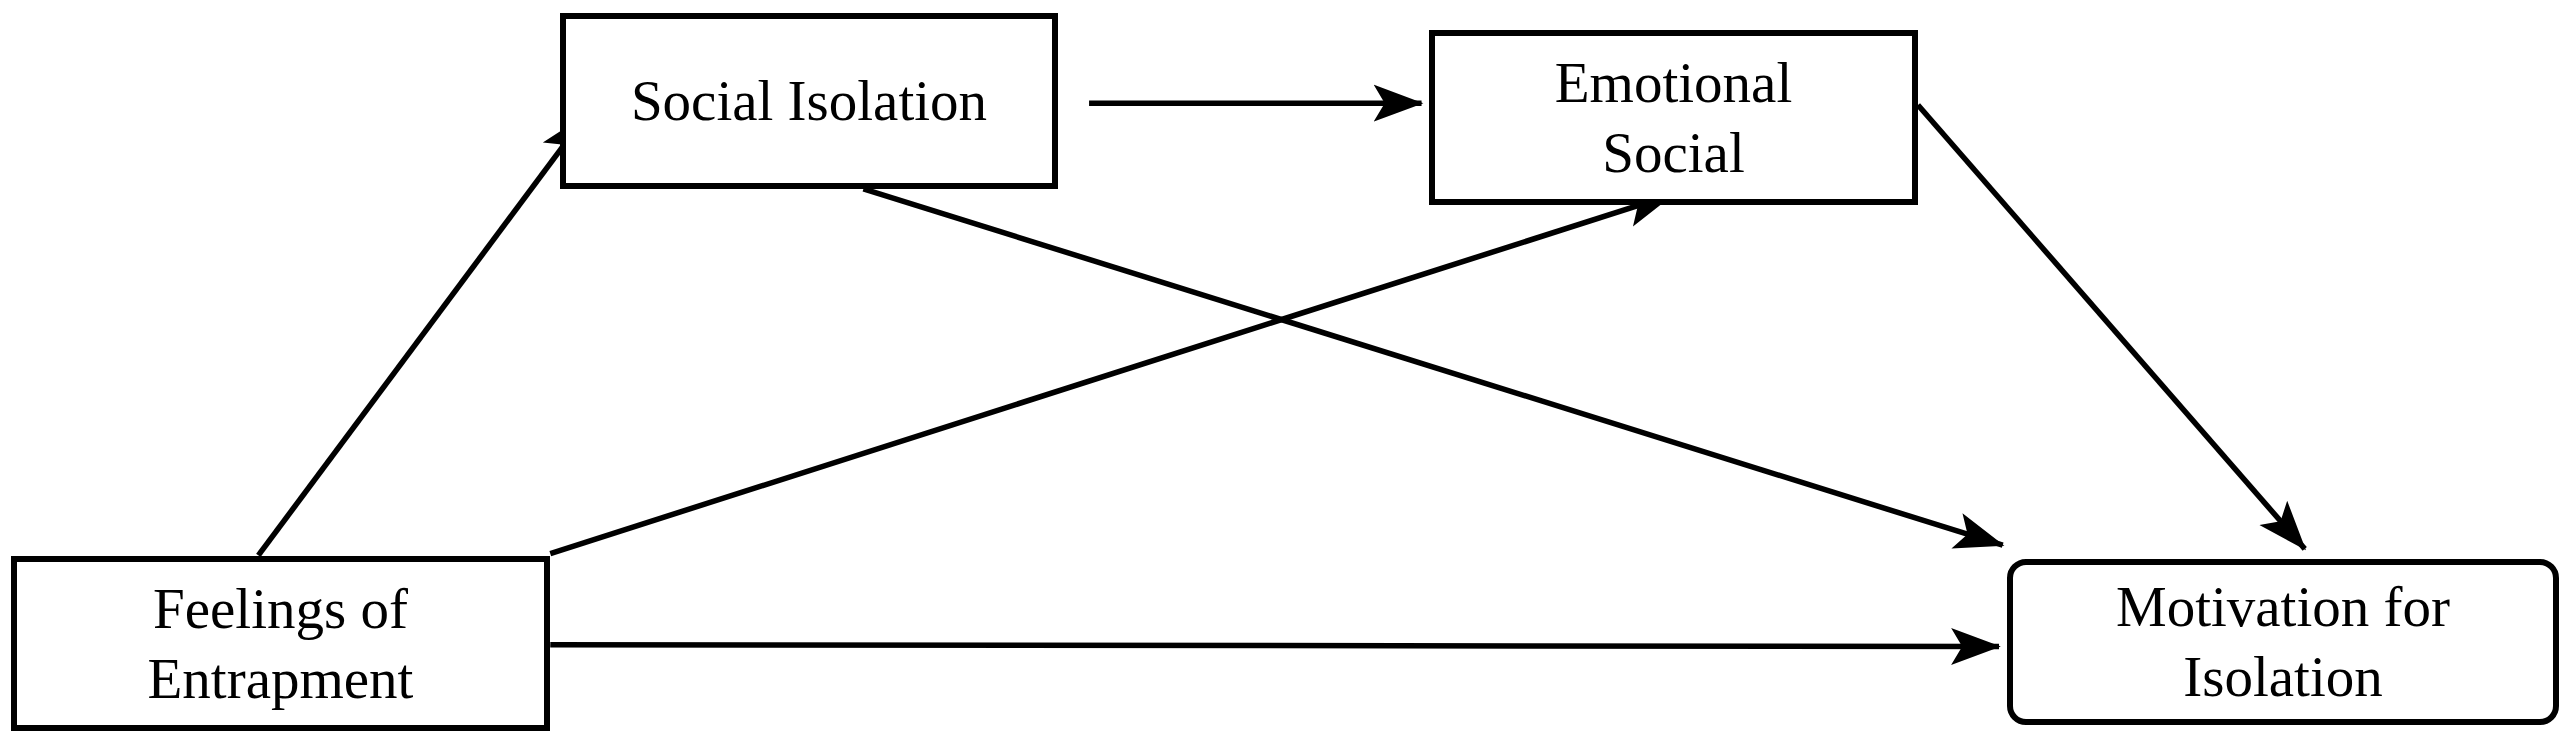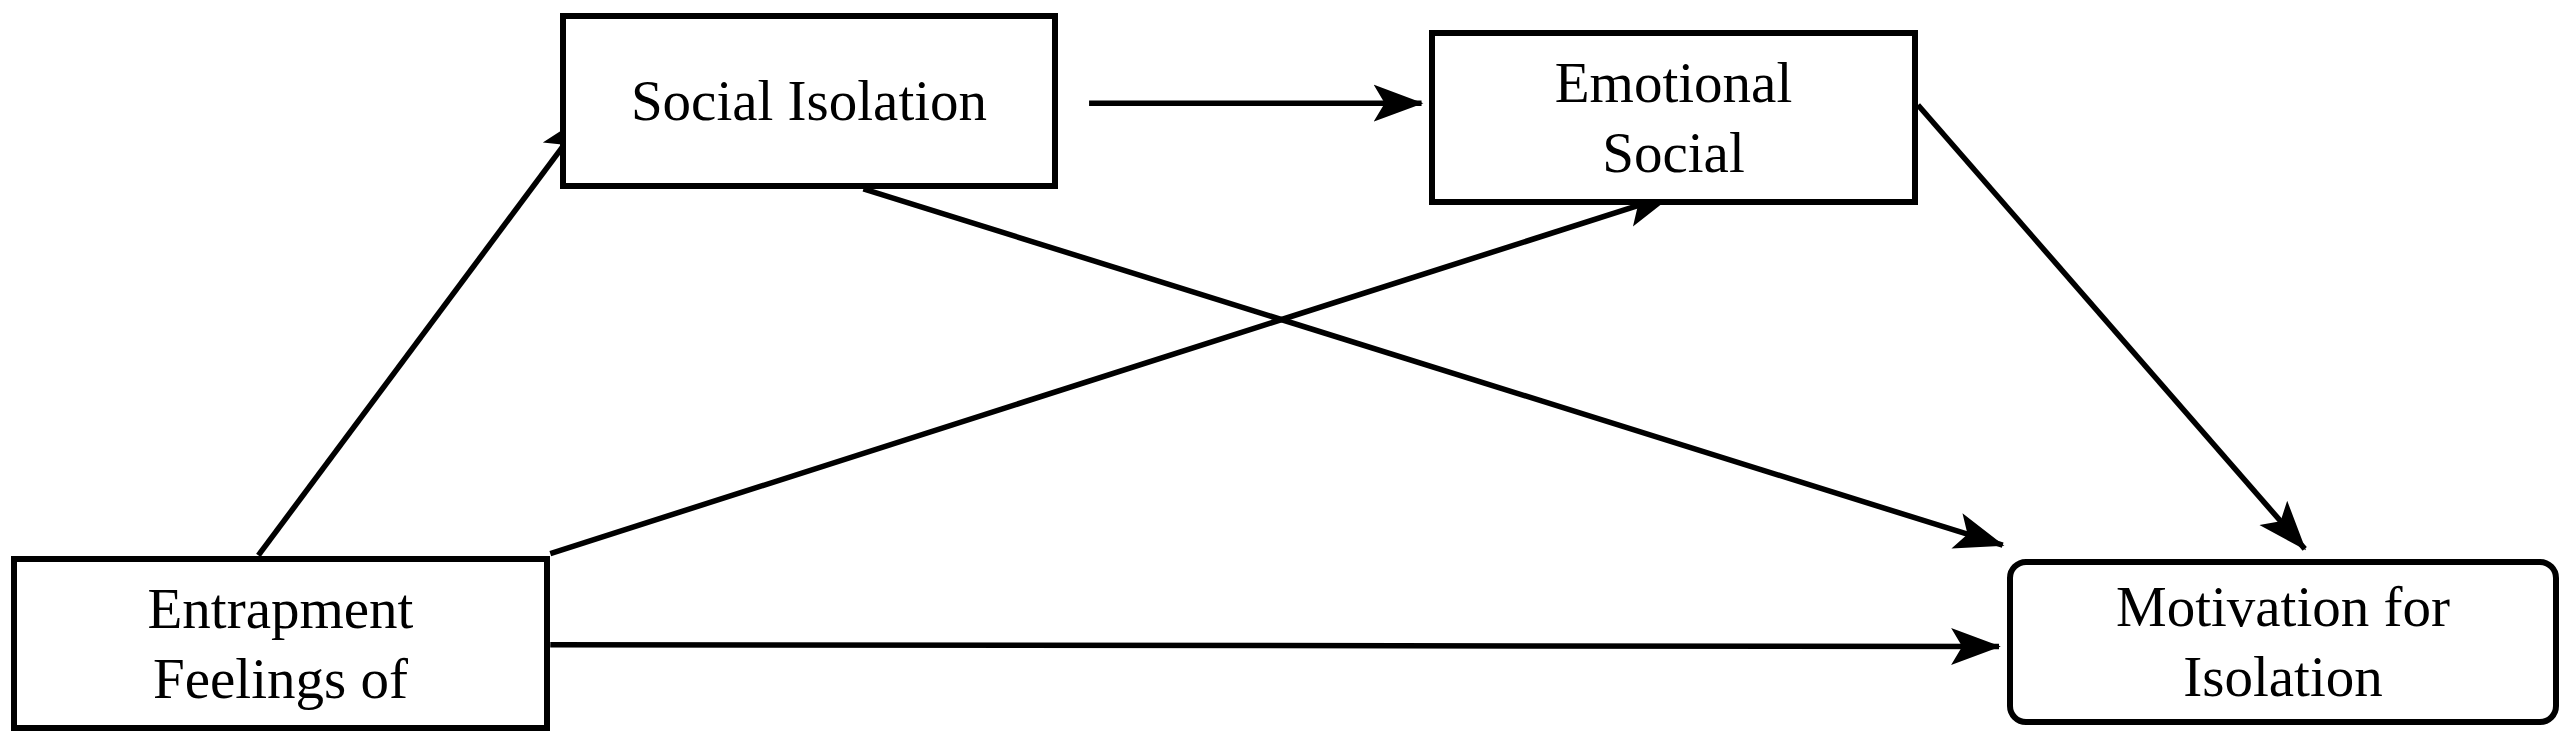--- a/index.html
+++ b/index.html
@@ -60,22 +60,22 @@
         <line x1="280" y1="603" x2="636" y2="125" class="edge" marker-end="url(#arrowhead)"></line>
         <line x1="597" y1="601" x2="1816" y2="211" class="edge" marker-end="url(#arrowhead)"></line>
         <line x1="597" y1="700" x2="2170" y2="702" class="edge" marker-end="url(#arrowhead)"></line>
         <line x1="1182" y1="112" x2="1543" y2="112" class="edge" marker-end="url(#arrowhead)"></line>
         <line x1="937" y1="205" x2="2174" y2="592" class="edge" marker-end="url(#arrowhead)"></line>
         <line x1="2082" y1="114" x2="2502" y2="596" class="edge" marker-end="url(#arrowhead)"></line>
       </g>
   </svg>
 
   <div class="node" style="left: 11px; top: 556px; width: 539px; height: 175px;">
+    <div class="label-line">Feelings of</div>
     <div class="label-line">Entrapment</div>
-    <div class="label-line">Feelings of</div>
   </div>
 
   <div class="node" style="left: 560px; top: 13px; width: 498px; height: 176px;">
     <div class="label-line">Social Isolation</div>
   </div>
 
   <div class="node" style="left: 1429px; top: 14px; width: 489px; height: 175px; margin-top: 16px;">
     <div class="label-line">Emotional</div>
     <div class="label-line">Social</div>
   </div>

